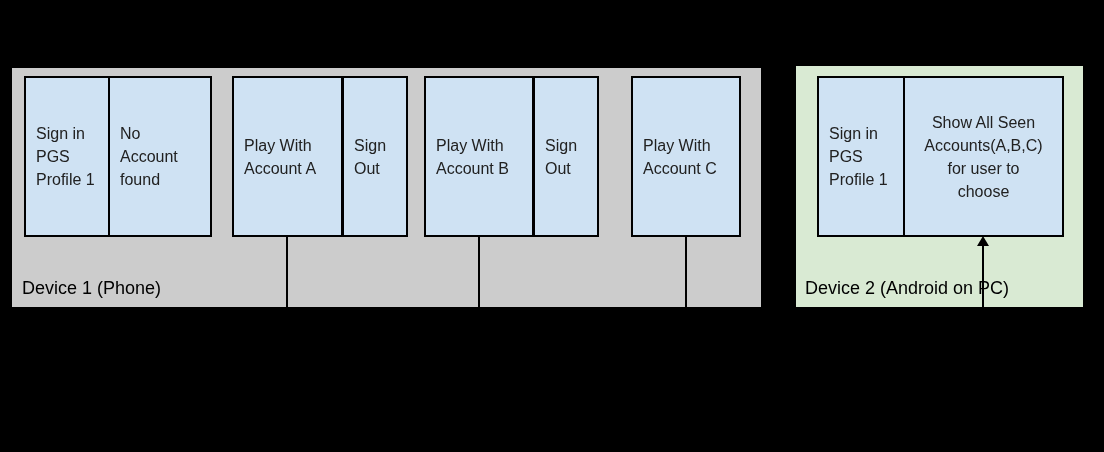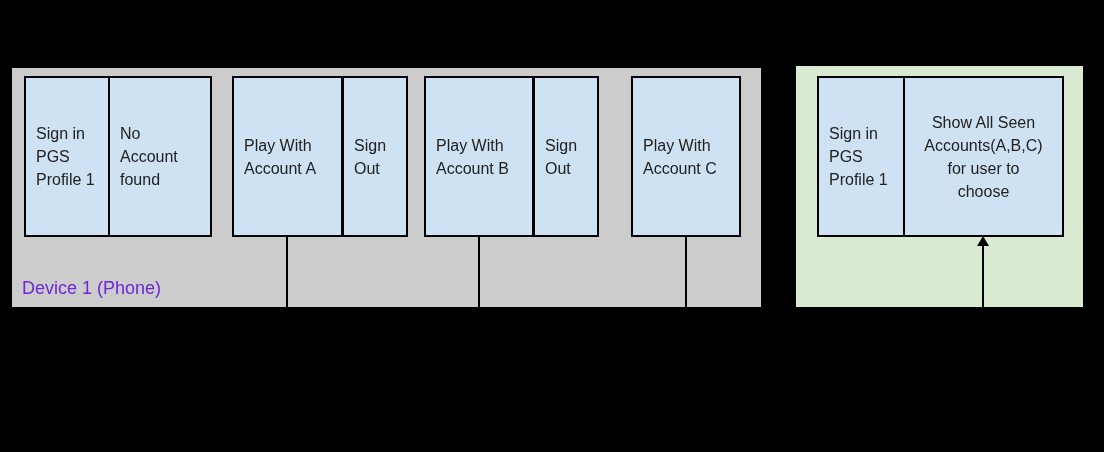--- a/index.html
+++ b/index.html
@@ -56,21 +56,21 @@
   
   #box-d2 { left: 21px; width: 247px; }
   #box-d2 .c1 { width: 86px; }
 
   .panel-label {
     position: absolute;
     left: 10px;
     bottom: 8px;
     font-size: 18px;
     line-height: 22px;
-    color: #6d28d9;
+    color: #000000;
     white-space: nowrap;
   }
   #device2 .panel-label { left: 9px; }
 
   .connector {
     position: absolute;
     width: 2px;
     background: #000;
     top: 169px;
     height: 70px;
@@ -147,15 +147,16 @@
 Profile 1</div>
       <div class="cell grow center">Show All Seen
 Accounts(A,B,C)
 for user to
 choose</div>
     </div>
 
     <div id="arrow-line"></div>
     <div id="arrow-head"></div>
 
+    <div class="panel-label">Device 2 (Android on PC)</div>
   </div>
 
 </div>
 
 </body></html>

